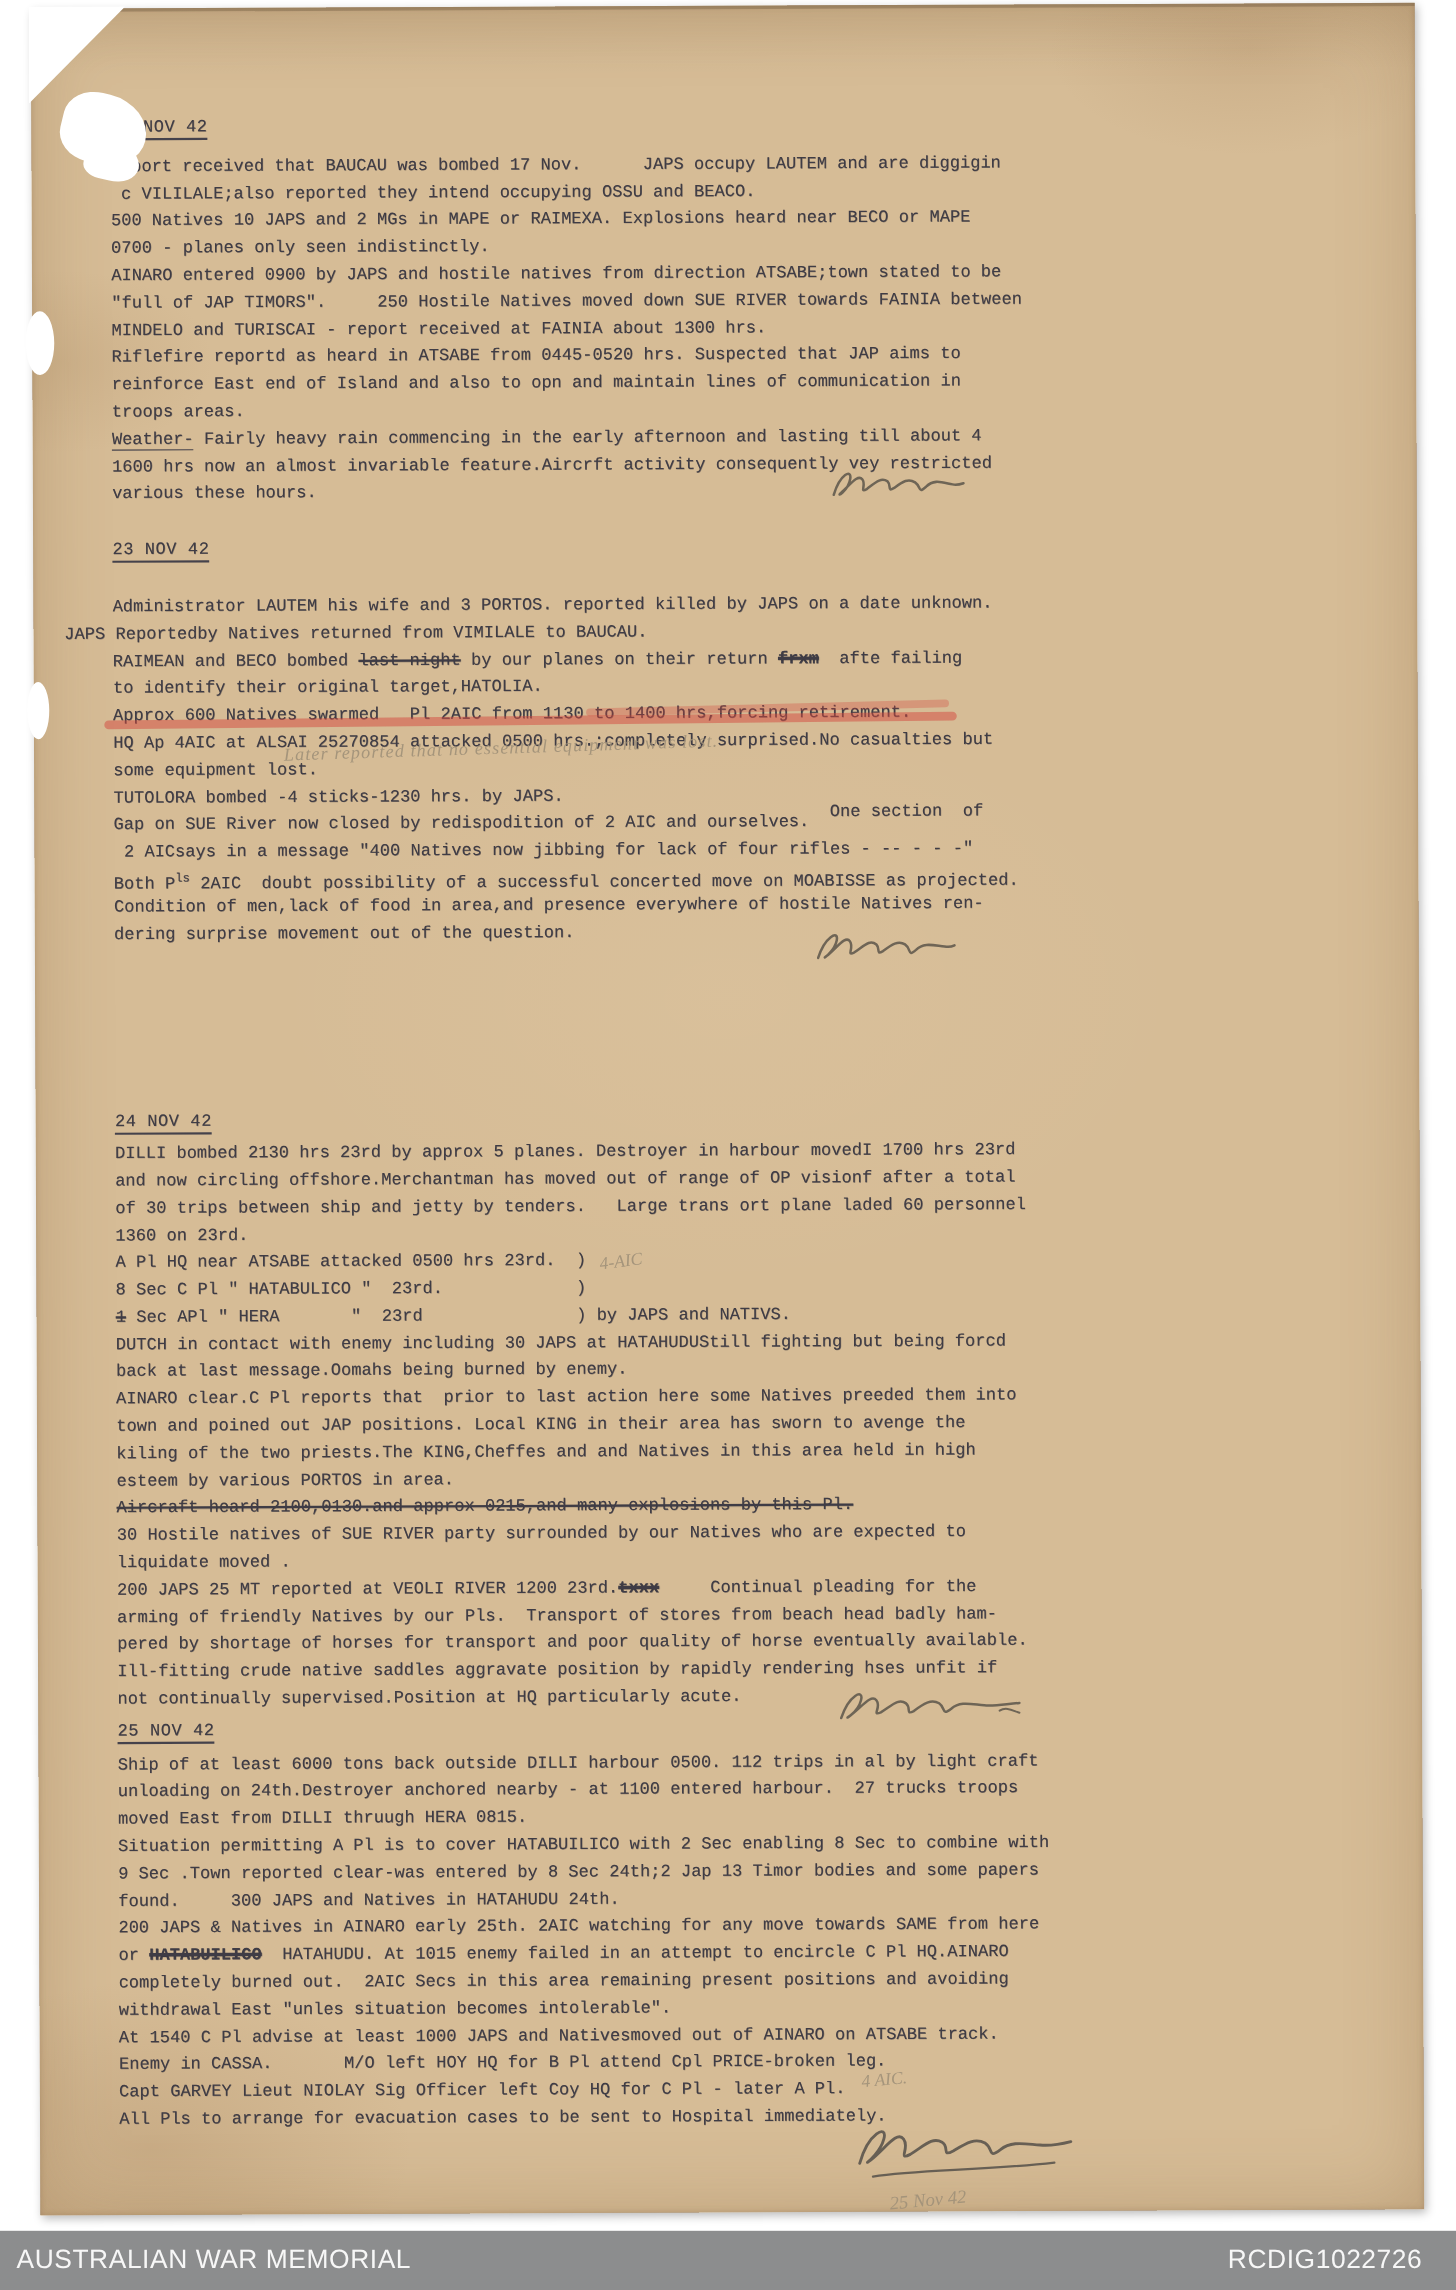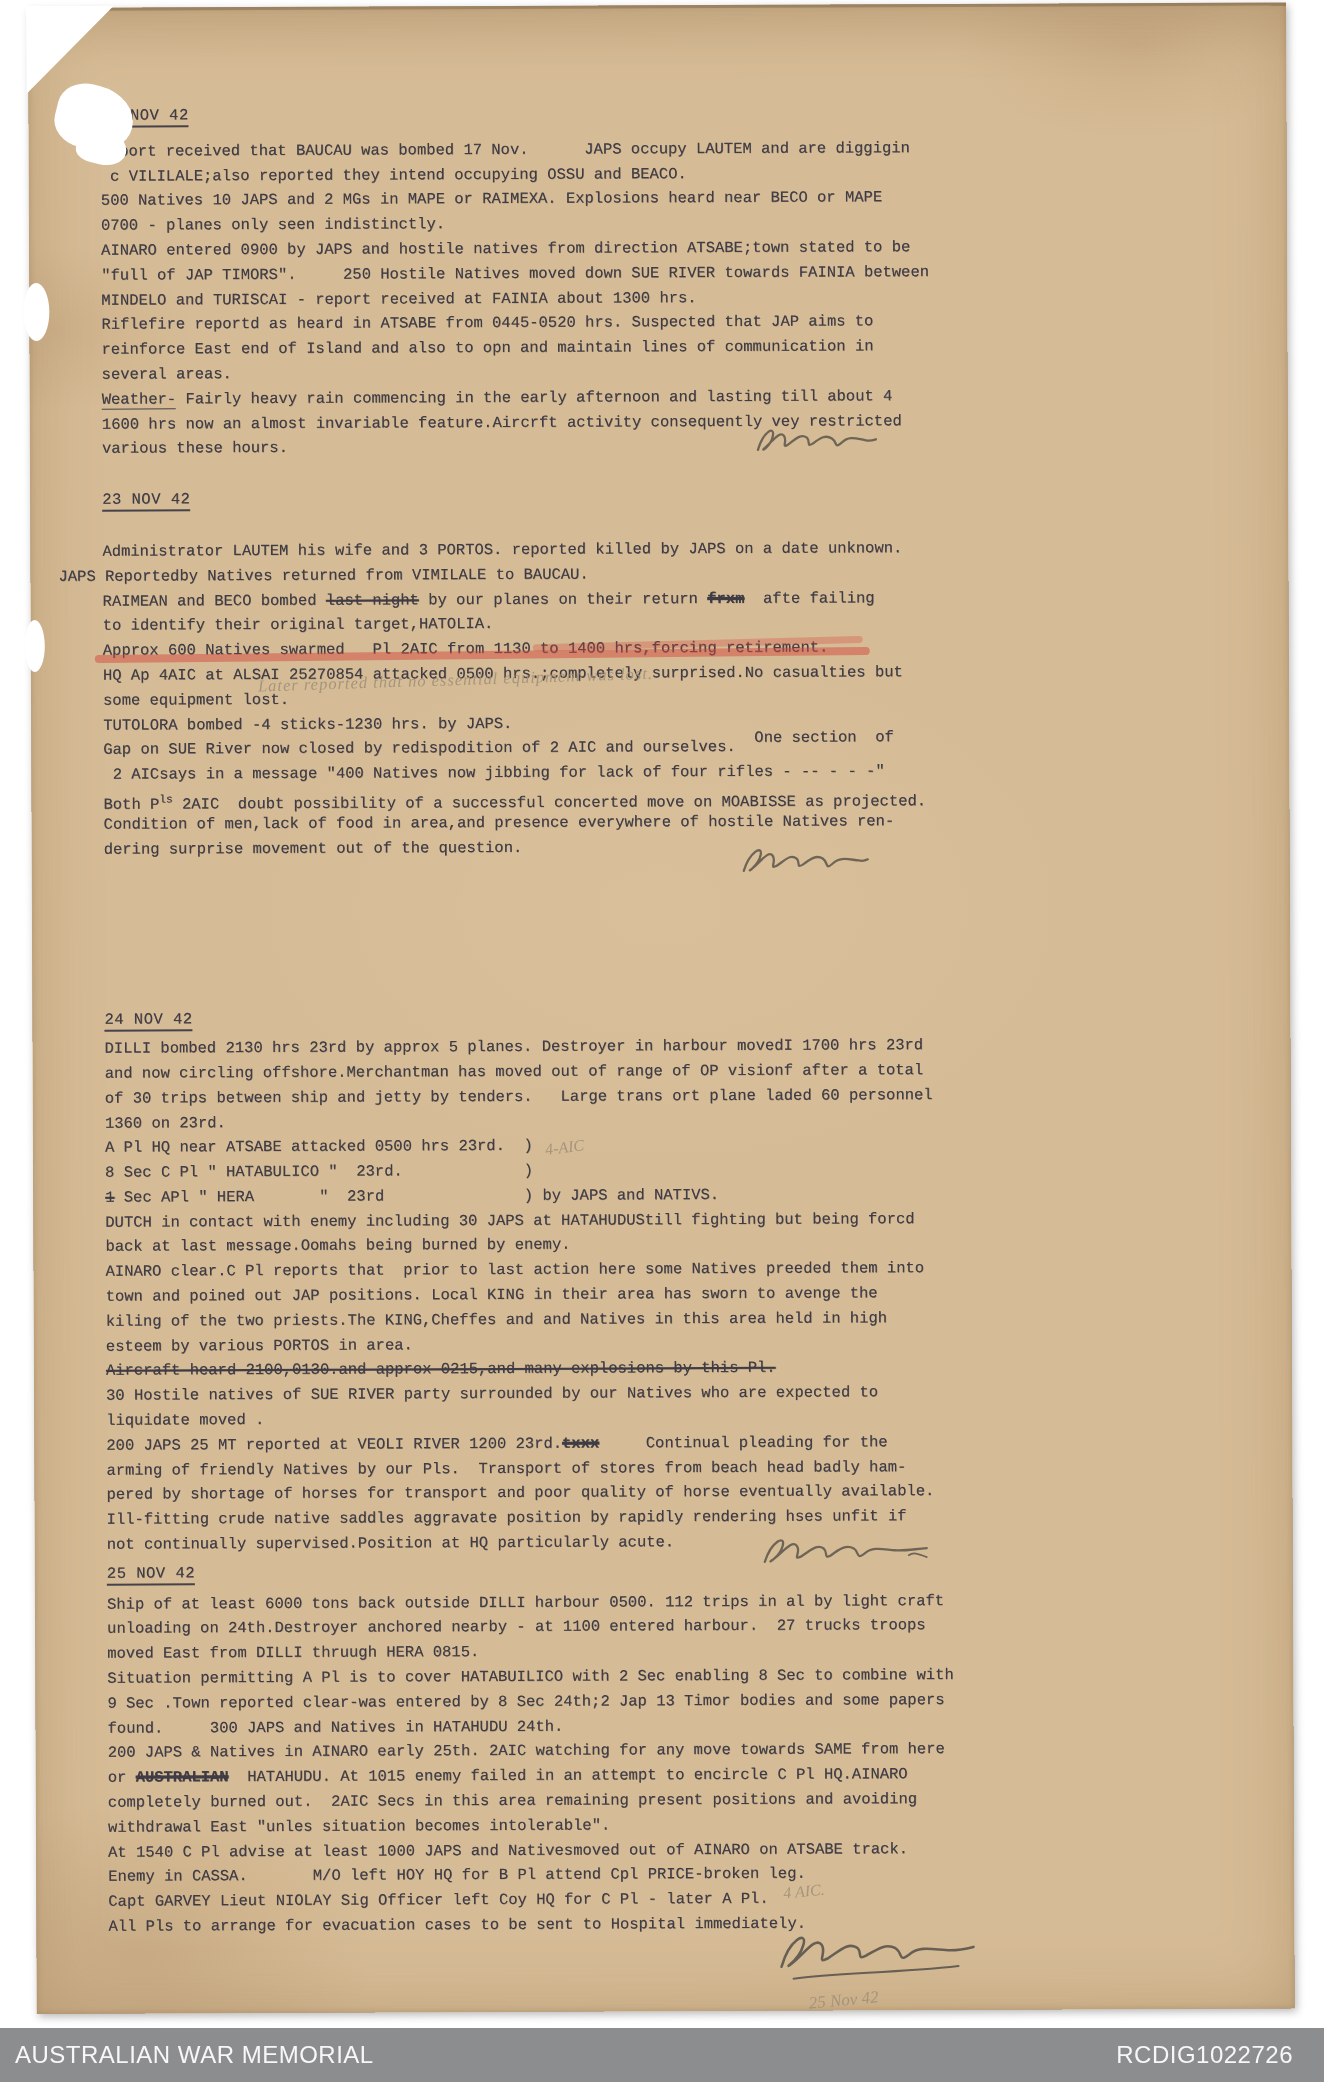--- a/index.html
+++ b/index.html
@@ -79,21 +79,21 @@
           <div class="heading"><span>22 NOV 42</span></div>
           <div class="line"><span>  port received that BAUCAU was bombed 17 Nov.      JAPS occupy LAUTEM and are diggigin</span></div>
           <div class="line"><span> c VILILALE;also reported they intend occupying OSSU and BEACO.</span></div>
           <div class="line"><span>500 Natives 10 JAPS and 2 MGs in MAPE or RAIMEXA. Explosions heard near BECO or MAPE</span></div>
           <div class="line"><span>0700 - planes only seen indistinctly.</span></div>
           <div class="line"><span>AINARO entered 0900 by JAPS and hostile natives from direction ATSABE;town stated to be</span></div>
           <div class="line"><span>"full of JAP TIMORS".     250 Hostile Natives moved down SUE RIVER towards FAINIA between</span></div>
           <div class="line"><span>MINDELO and TURISCAI - report received at FAINIA about 1300 hrs.</span></div>
           <div class="line"><span>Riflefire reportd as heard in ATSABE from 0445-0520 hrs. Suspected that JAP aims to</span></div>
           <div class="line"><span>reinforce East end of Island and also to opn and maintain lines of communication in</span></div>
-          <div class="line"><span>several areas.</span></div>
+          <div class="line"><span>troops areas.</span></div>
           <div class="line"><span class="und">Weather-</span><span> Fairly heavy rain commencing in the early afternoon and lasting till about 4</span></div>
           <div class="line"><span>1600 hrs now an almost invariable feature.Aircrft activity consequently vey restricted</span></div>
           <div class="line"><span>various these hours.</span></div>
         </section>
         <section class="sec sec1">
           <div class="heading"><span>23 NOV 42</span></div>
           <div class="line"><span>Administrator LAUTEM his wife and 3 PORTOS. reported killed by JAPS on a date unknown.</span></div>
           <div class="line outdent"><span>JAPS Reportedby Natives returned from VIMILALE to BAUCAU.</span></div>
           <div class="line"><span>RAIMEAN and BECO bombed </span><span class="strike">last night</span><span> by our planes on their return </span><span class="bstrike">frxm</span><span>  afte failing</span></div>
           <div class="line"><span>to identify their original target,HATOLIA.</span></div>
@@ -133,21 +133,21 @@
         </section>
         <section class="sec sec3">
           <div class="heading"><span>25 NOV 42</span></div>
           <div class="line"><span>Ship of at least 6000 tons back outside DILLI harbour 0500. 112 trips in al by light craft</span></div>
           <div class="line"><span>unloading on 24th.Destroyer anchored nearby - at 1100 entered harbour.  27 trucks troops</span></div>
           <div class="line"><span>moved East from DILLI thruugh HERA 0815.</span></div>
           <div class="line"><span>Situation permitting A Pl is to cover HATABUILICO with 2 Sec enabling 8 Sec to combine with</span></div>
           <div class="line"><span>9 Sec .Town reported clear-was entered by 8 Sec 24th;2 Jap 13 Timor bodies and some papers</span></div>
           <div class="line"><span>found.     300 JAPS and Natives in HATAHUDU 24th.</span></div>
           <div class="line"><span>200 JAPS &amp; Natives in AINARO early 25th. 2AIC watching for any move towards SAME from here</span></div>
-          <div class="line"><span>or </span><span class="bstrike">AUSTRALIAN</span><span>  HATAHUDU. At 1015 enemy failed in an attempt to encircle C Pl HQ.AINARO</span></div>
+          <div class="line"><span>or </span><span class="bstrike">HATABUILICO</span><span>  HATAHUDU. At 1015 enemy failed in an attempt to encircle C Pl HQ.AINARO</span></div>
           <div class="line"><span>completely burned out.  2AIC Secs in this area remaining present positions and avoiding</span></div>
           <div class="line"><span>withdrawal East "unles situation becomes intolerable".</span></div>
           <div class="line"><span>At 1540 C Pl advise at least 1000 JAPS and Nativesmoved out of AINARO on ATSABE track.</span></div>
           <div class="line"><span>Enemy in CASSA.       M/O left HOY HQ for B Pl attend Cpl PRICE-broken leg.</span></div>
           <div class="line"><span>Capt GARVEY Lieut NIOLAY Sig Officer left Coy HQ for C Pl - later A Pl.</span></div>
           <div class="line"><span>All Pls to arrange for evacuation cases to be sent to Hospital immediately.</span></div>
         </section>
       </div>
 
     <div class="pencil pencil-equip">Later reported that no essential equipment was lost.</div>

